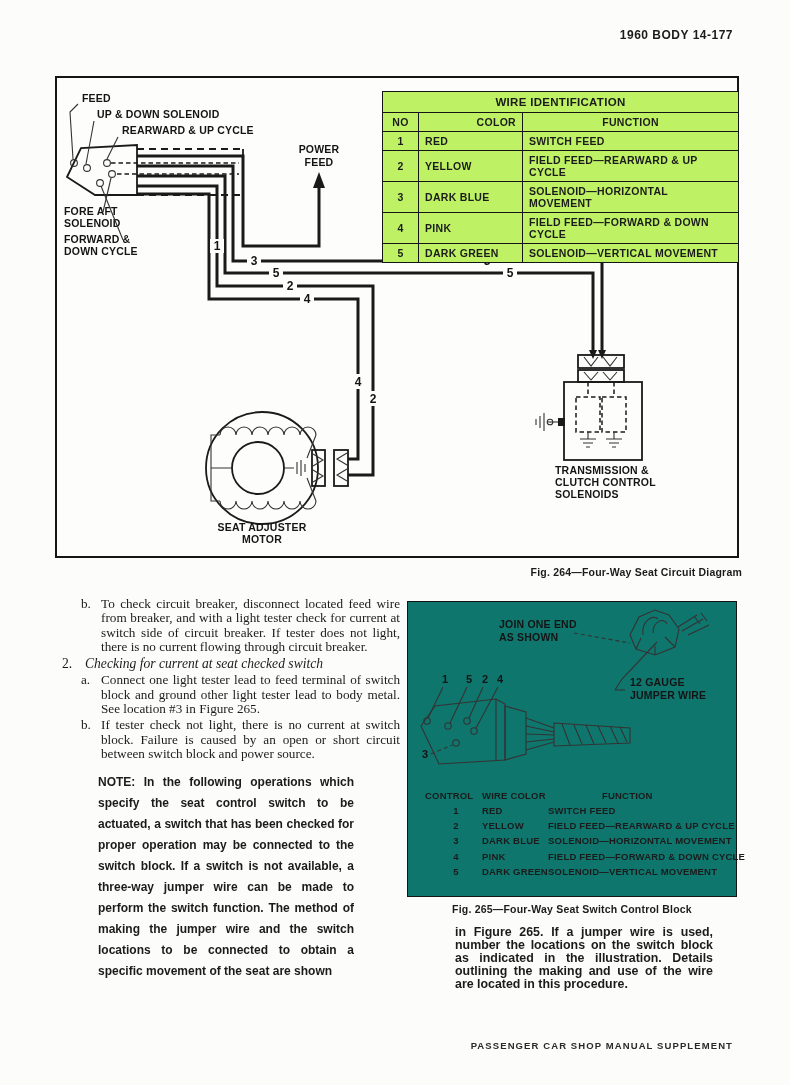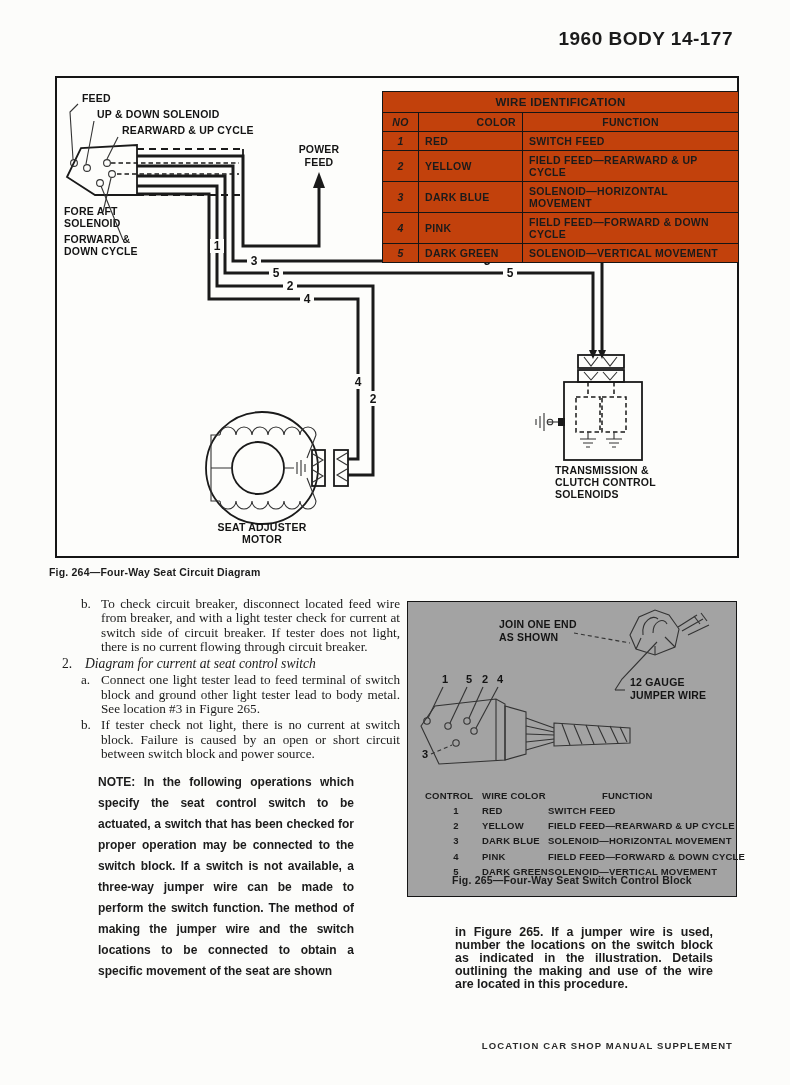--- a/index.html
+++ b/index.html
@@ -4,60 +4,60 @@
 <style>
   * { margin:0; padding:0; box-sizing:border-box; }
   html,body { background:#e8e8e6; }
   .page {
     position:relative; width:790px; height:1085px; margin:0 auto;
     background:#fcfcfa; color:#1b1b1b; overflow:hidden;
     font-family:"Liberation Sans", sans-serif;
   }
   .hdr {
     position:absolute; top:28px; right:57px;
-    font-weight:bold; font-size:19px; letter-spacing:0.5px;
+    font-weight:bold; font-size:12px; letter-spacing:0.5px;
   }
   
   .fig264 { position:absolute; left:55px; top:76px; width:684px; height:482px; border:2px solid #151515; background:#fdfdfb; }
   .fig264 svg { position:absolute; left:0; top:0; }
   .wiretable {
     position:absolute; left:325px; top:13px; width:357px;
-    border-collapse:collapse; background:#c2410c;
+    border-collapse:collapse; background:#bef264;
     font-family:"Liberation Sans", sans-serif;
   }
   .wiretable td, .wiretable th { border:1.6px solid #151515; font-size:10.5px; font-weight:bold; letter-spacing:0.3px; padding:3px 6px; text-align:left; }
   .wiretable th.title { text-align:center; font-size:11.5px; padding:4px 0; }
-  .wiretable td.no { text-align:center; width:36px;font-style:italic; }
+  .wiretable td.no { text-align:center; width:36px; }
   .wiretable td.color { width:104px; }
-  .cap264 { position:absolute; left:49px; top:566px; width:684px; text-align:left; font-weight:bold; font-size:10.5px; letter-spacing:0.2px; }
+  .cap264 { position:absolute; left:58px; top:566px; width:684px; text-align:right; font-weight:bold; font-size:10.5px; letter-spacing:0.2px; }
   
   .col-left {
     position:absolute; left:62px; top:597px; width:338px;
     font-family:"Liberation Serif", serif; font-size:13.2px; line-height:14.3px; text-align:justify;
   }
   .li { position:relative; padding-left:39px; margin-bottom:2px; }
   .li .lbl { position:absolute; left:19px; top:0; }
   .item2 { position:relative; padding-left:23px; font-style:italic; font-size:13.6px; margin:3px 0 2px 0; }
   .item2 .lbl { position:absolute; left:0; top:0; font-style:normal; }
   .note {
     margin:11px 0 0 36px; width:256px;
     font-family:"Liberation Sans", sans-serif; font-weight:bold;
     font-size:12px; line-height:21px; text-align:justify;
   }
   
-  .fig265 { position:absolute; left:407px; top:601px; width:330px; height:296px; border:1.6px solid #151515; background:#a3a3a3; }
+  .fig265 { position:absolute; left:407px; top:601px; width:330px; height:296px; border:1.6px solid #151515; background:#0f766e; }
   .fig265 svg { position:absolute; left:0; top:0; }
   .loctable { position:absolute; left:22px; top:188px; right:6px; font-size:9.5px; font-weight:bold; letter-spacing:0.2px; }
   .lt-head { position:relative; height:15px; white-space:nowrap; }
   .lt-head .h1 { position:absolute; left:-5px; }
   .lt-head .h2 { position:absolute; left:52px;text-align:right; }
   .lt-head .h3 { position:absolute; left:172px; }
   .lt-row { display:grid; grid-template-columns:52px 66px auto; margin-bottom:4.2px; white-space:nowrap; }
   .lt-row .c1 { text-align:center; }
-  .cap265 { position:absolute; left:407px; top:874px; width:330px; text-align:center; font-weight:bold; font-size:10.5px; letter-spacing:0.2px; }
+  .cap265 { position:absolute; left:407px; top:903px; width:330px; text-align:center; font-weight:bold; font-size:10.5px; letter-spacing:0.2px; }
   .closing {
     position:absolute; left:455px; top:926px; width:258px;
     font-weight:bold; font-size:12.4px; line-height:13px; text-align:justify;
   }
   .ftr { position:absolute; top:1040px; right:57px; font-weight:bold; font-size:9.5px; letter-spacing:1.1px; color:#2a2a2a; }
   
   .w   { stroke:#1a1a1a; stroke-width:3;   fill:none; }
   .ln  { stroke:#1a1a1a; stroke-width:1.8; fill:none; }
   .thin{ stroke:#333;    stroke-width:1.1; fill:none; }
   .dash{ stroke:#1a1a1a; stroke-width:1.8; fill:none; stroke-dasharray:7 5; }
@@ -223,21 +223,21 @@
 
   <div class="cap264">Fig. 264—Four-Way Seat Circuit Diagram</div>
 
   <div class="col-left">
     <div class="li">
       <span class="lbl">b.</span>
       <span>To check circuit breaker, disconnect located feed wire from breaker, and with a light tester check for current at switch side of circuit breaker. If tester does not light, there is no current flowing through circuit breaker.</span>
     </div>
     <div class="item2">
       <span class="lbl">2.</span>
-      <span>Diagram for current at seat control switch</span>
+      <span>Checking for current at seat checked switch</span>
     </div>
     <div class="li">
       <span class="lbl">a.</span>
       <span>Connect one light tester lead to feed terminal of switch block and ground other light tester lead to body metal. See location #3 in Figure 265.</span>
     </div>
     <div class="li">
       <span class="lbl">b.</span>
       <span>If tester check not light, there is no current at switch block. Failure is caused by an open or short circuit between switch block and power source.</span>
     </div>
     <div class="note">NOTE: In the following operations which specify the seat control switch to be actuated, a switch that has been checked for proper operation may be connected to the switch block. If a switch is not available, a three-way jumper wire can be made to perform the switch function. The method of making the jumper wire and the switch locations to be connected to obtain a specific movement of the seat are shown</div>
@@ -319,14 +319,14 @@
           <span class="c2">DARK GREEN</span>
           <span class="c3">SOLENOID—VERTICAL MOVEMENT</span>
         </div>
     </div>
   </div>
 
   <div class="cap265">Fig. 265—Four-Way Seat Switch Control Block</div>
 
   <div class="closing">in Figure 265. If a jumper wire is used, number the locations on the switch block as indicated in the illustration. Details outlining the making and use of the wire are located in this procedure.</div>
 
-  <div class="ftr">LOCATION CAR SHOP MANUAL SUPPLEMENT</div>
+  <div class="ftr">PASSENGER CAR SHOP MANUAL SUPPLEMENT</div>
 </div>
 
 </body></html>

